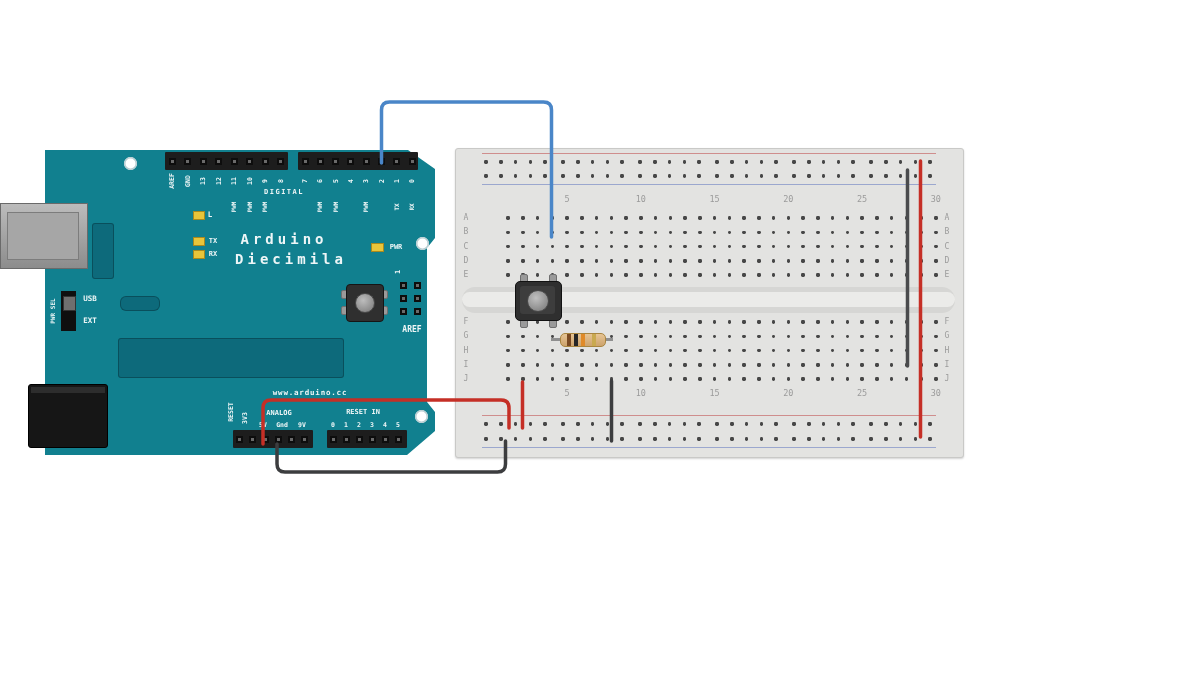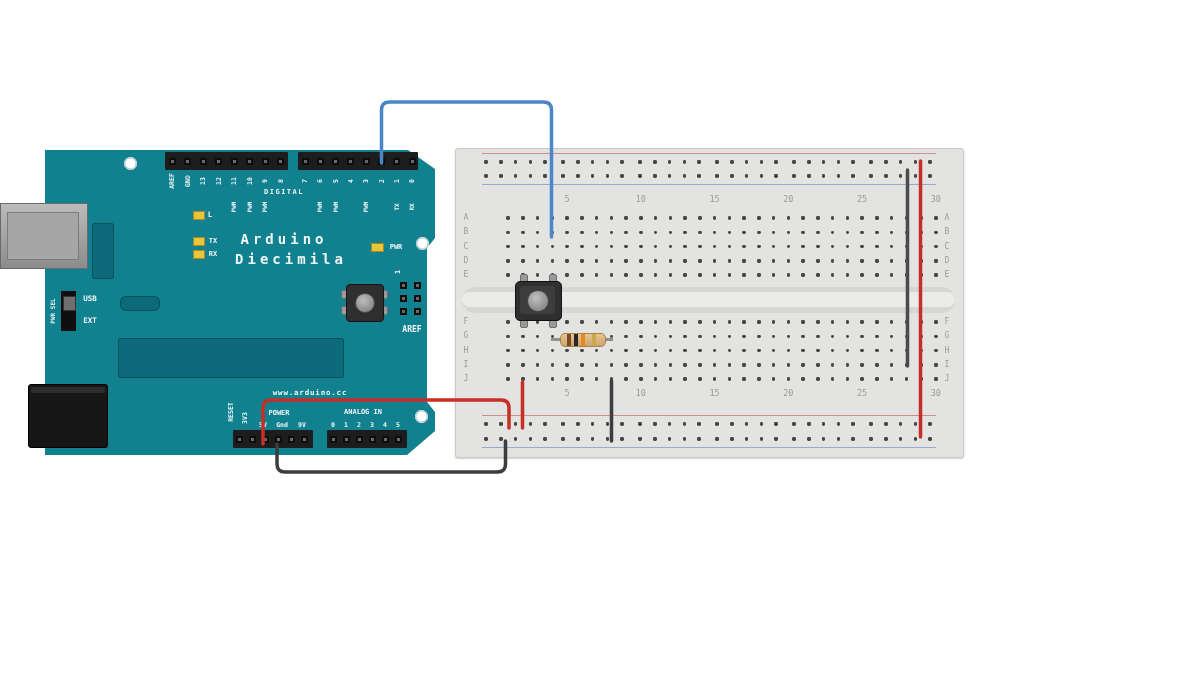--- a/index.html
+++ b/index.html
@@ -63,22 +63,22 @@
 
   <div class="strip" style="left:165px;top:152px;width:123px;height:18px;"></div>
   <div class="strip" style="left:298px;top:152px;width:120px;height:18px;"></div>
   <div class="strip" style="left:233px;top:430px;width:80px;height:18px;"></div>
   <div class="strip" style="left:327px;top:430px;width:80px;height:18px;"></div>
 
   <div class="lbl" style="left:284px;top:239px;font-size:14px;letter-spacing:4px;">Arduino</div>
   <div class="lbl" style="left:291px;top:259px;font-size:14px;letter-spacing:4px;">Diecimila</div>
   <div class="lbl" style="left:310px;top:393px;font-size:7.5px;letter-spacing:.8px;">www.arduino.cc</div>
   <div class="lbl" style="left:284px;top:192px;font-size:7px;letter-spacing:1.5px;">DIGITAL</div>
-  <div class="lbl" style="left:279px;top:413px;">POWER</div>
-  <div class="lbl" style="left:363px;top:412px;">ANALOG IN</div>
+  <div class="lbl" style="left:279px;top:413px;">ANALOG</div>
+  <div class="lbl" style="left:363px;top:412px;">RESET IN</div>
   <div class="vlbl" style="left:231px;top:412px;">RESET</div>
   <div class="vlbl" style="left:245px;top:418px;">3V3</div>
   <div class="lbl" style="left:263px;top:425px;font-size:6.5px;">5V</div>
   <div class="lbl" style="left:282px;top:425px;font-size:6.5px;">Gnd</div>
   <div class="lbl" style="left:302px;top:425px;font-size:6.5px;">9V</div>
   <div class="vlbl" style="left:53px;top:311px;font-size:6px;">PWR SEL</div>
   <div class="lbl" style="left:90px;top:299px;font-size:7.5px;">USB</div>
   <div class="lbl" style="left:90px;top:321px;font-size:7.5px;">EXT</div>
   <div class="lbl" style="left:412px;top:330px;font-size:8px;">AREF</div>
   <div class="vlbl" style="left:398px;top:272px;font-size:7px;">1</div>

